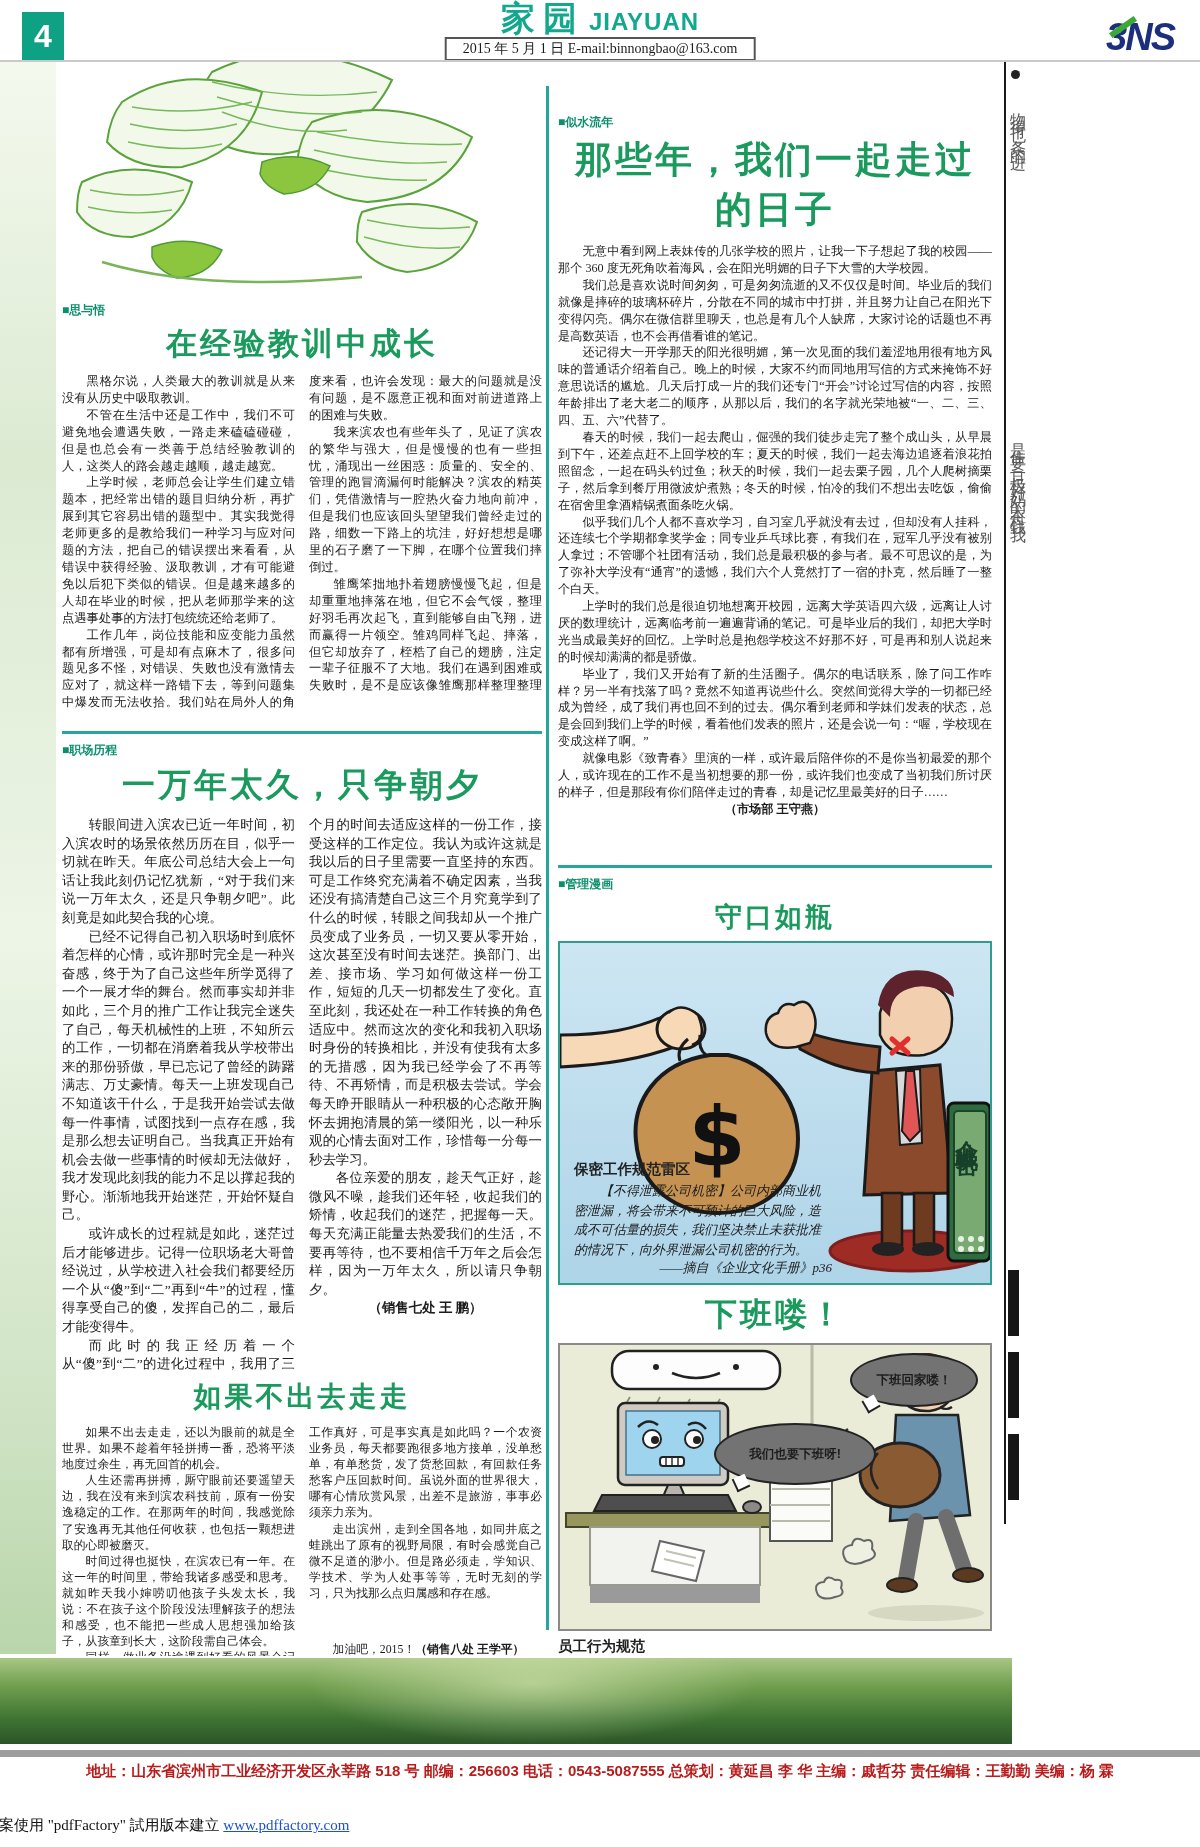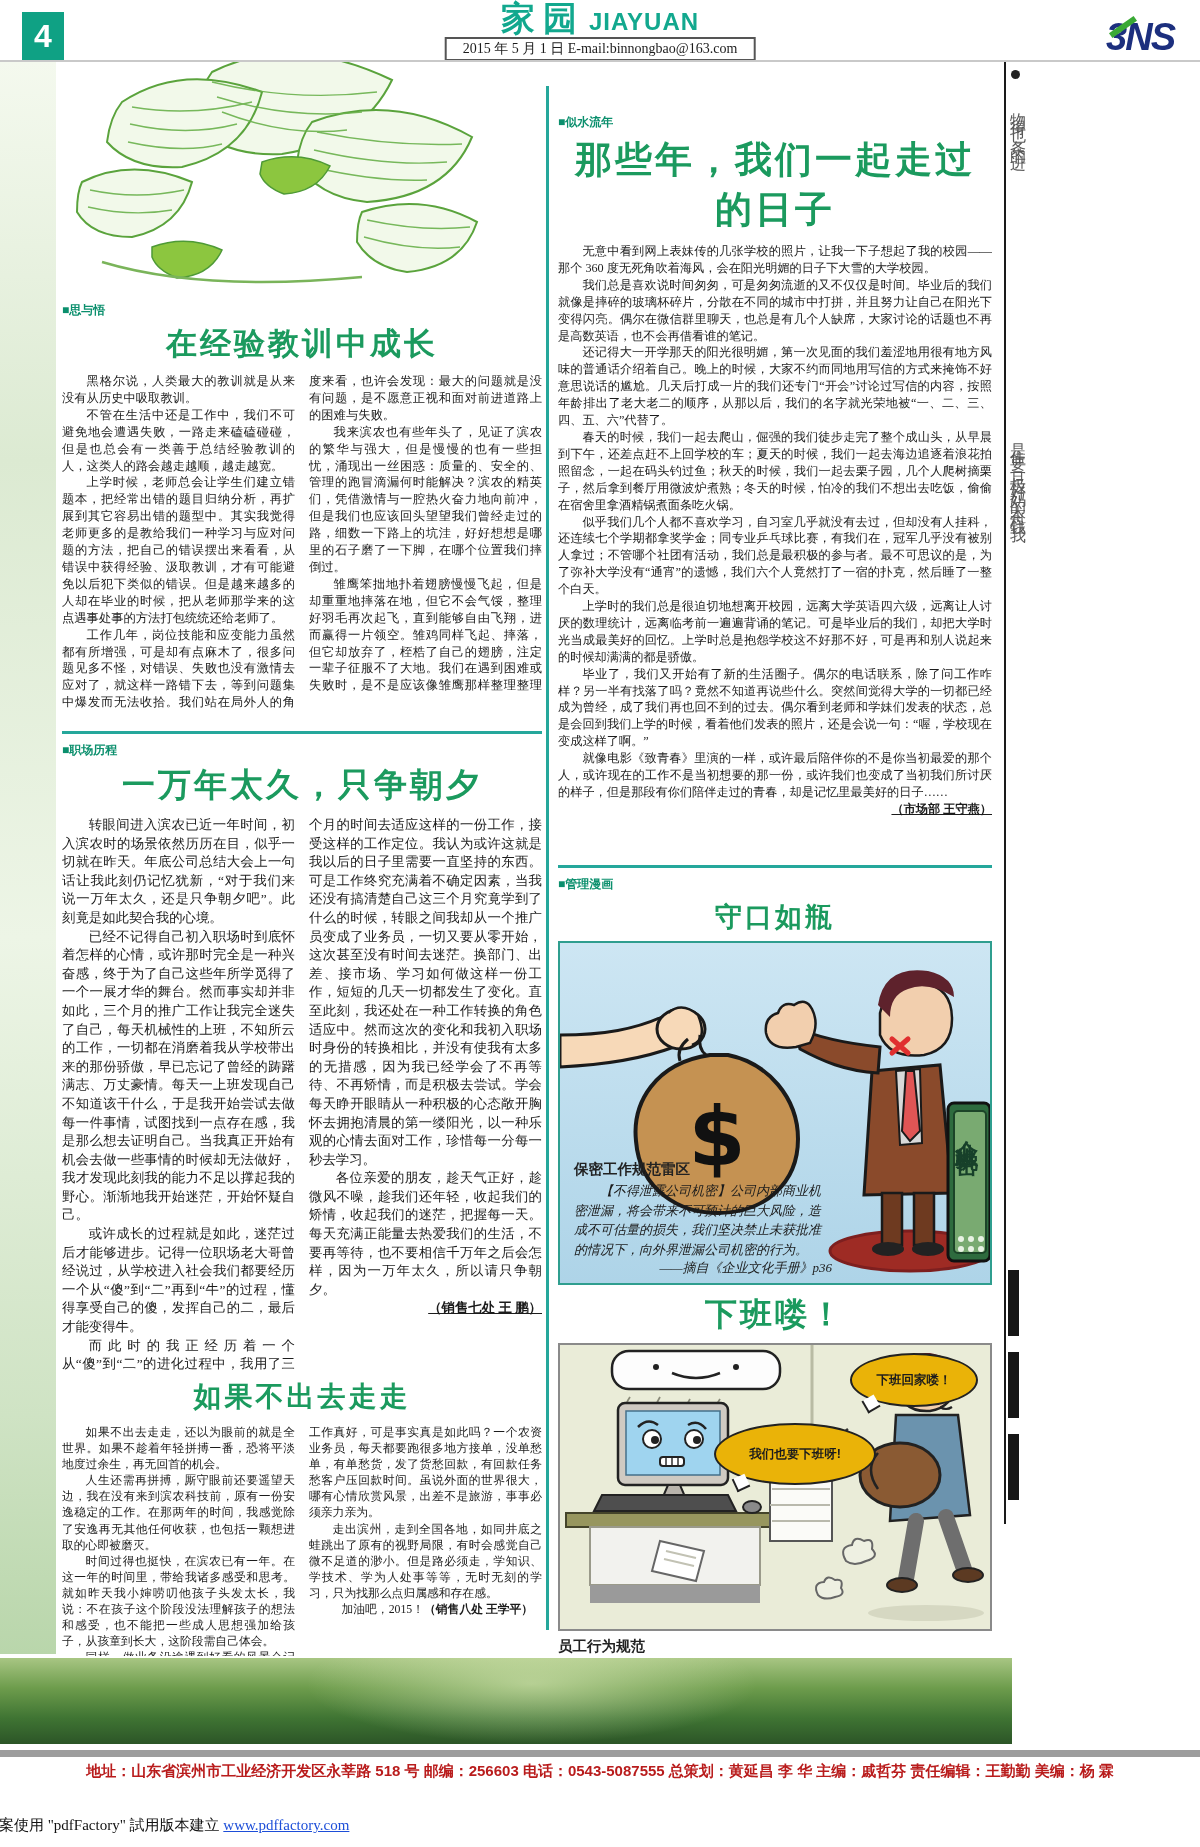--- a/index.html
+++ b/index.html
@@ -45,35 +45,35 @@
   .sec-label{font-family:"Liberation Sans",sans-serif;font-weight:bold;font-size:12px;color:#0b8f6d;}
   h1.headline{margin:4px 0 8px 0;text-align:center;font-weight:bold;color:#1b9a5e;letter-spacing:3px;}
   .t1{font-size:31px;} .t2{font-size:37px;font-family:Liberation Serif, serif;} .t3{font-size:33px;} .t4{font-size:28px;}
   .t5{font-size:27px;margin:6px 0 6px 0 !important;} .t6{font-size:32px;margin:8px 0 6px 0 !important;}
   .cols{column-gap:14px;column-count:2;column-fill:auto;text-align:justify;overflow:hidden;}
   .a1{height:348px;font-size:12.3px;line-height:16.9px;}
   .a3{height:558px;font-size:13.4px;line-height:18.6px;}
   .a4{height:262px;font-size:11.8px;line-height:16.1px;}
   .body2{height:612px;font-size:12.2px;line-height:16.9px;text-align:justify;overflow:hidden;}
   .plist p{margin:0;text-indent:2em;}
-  .byline{margin:0;text-align:right;font-weight:bold;text-decoration:underline;}
-  .cheer-row{display:flex;justify-content:center;font-weight:bold;}
+  .byline{margin:0;text-align:center;font-weight:bold;}
+  .cheer-row{display:flex;justify-content:flex-start;font-weight:bold;margin-top:40px;}
   .cheer-row .cheer{text-indent:2em;font-weight:normal;}
   .hr-teal{height:3px;background:#25a79b;border:0;margin:10px 0 8px 0;}
   
   .cartoon{position:relative;border:2px solid #2f9e8f;overflow:hidden;}
   .c1{height:340px;background:linear-gradient(180deg,#cde6f3,#aed4e8);}
   .c2{height:284px;background:#eaecd8;border-color:#8a8a8a;}
   .cap1{position:absolute;left:14px;bottom:6px;width:258px;}
   .cap-title{font-family:"Liberation Sans",sans-serif;font-weight:bold;font-size:14.5px;color:#222;margin:0;}
   .cap-body{font-style:italic;font-size:13px;line-height:19.5px;margin:2px 0 0 0;text-indent:2em;}
   .cap-src{font-style:italic;font-size:13px;text-align:right;margin:0;}
   .safe-label{position:absolute;right:8px;top:178px;writing-mode:vertical-rl;font-weight:bold;
               font-size:23px;color:#17402a;letter-spacing:4px;}
-  .bubble{position:absolute;background:#eab308;border:2px solid #222;border-radius:50%;
+  .bubble{position:absolute;background:#737373;border:2px solid #222;border-radius:50%;
           display:flex;align-items:center;justify-content:center;text-align:center;
           font-family:"Liberation Sans",sans-serif;font-weight:bold;font-size:12.5px;}
   .bubble:after{content:"";position:absolute;width:12px;height:12px;background:#fff;
           border-right:2px solid #222;border-bottom:2px solid #222;}
   .bub1{left:154px;top:78px;width:158px;height:58px;}
   .bub1:after{left:18px;bottom:-7px;transform:rotate(65deg);}
   .bub2{right:12px;top:8px;width:124px;height:50px;}
   .bub2:after{left:12px;bottom:-6px;transform:rotate(60deg);}
   .cap2{margin-top:6px;}
   svg{display:block;}

